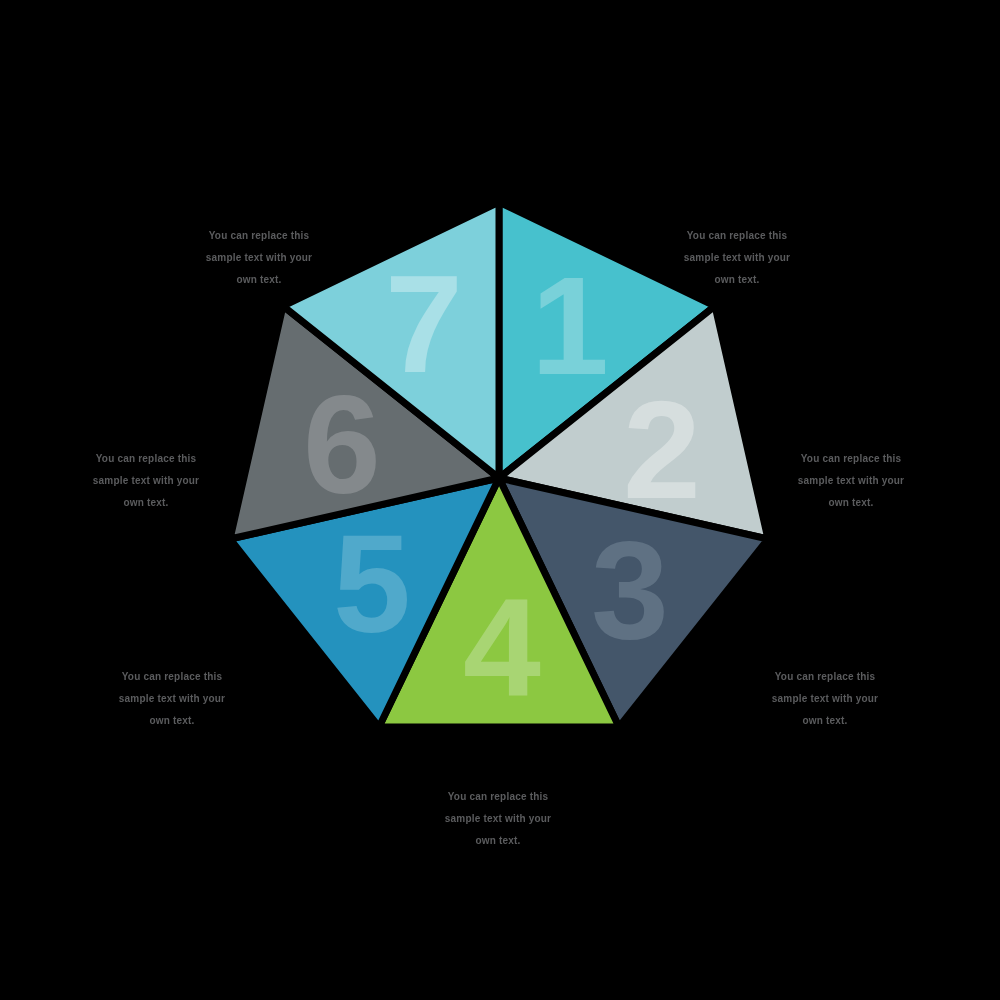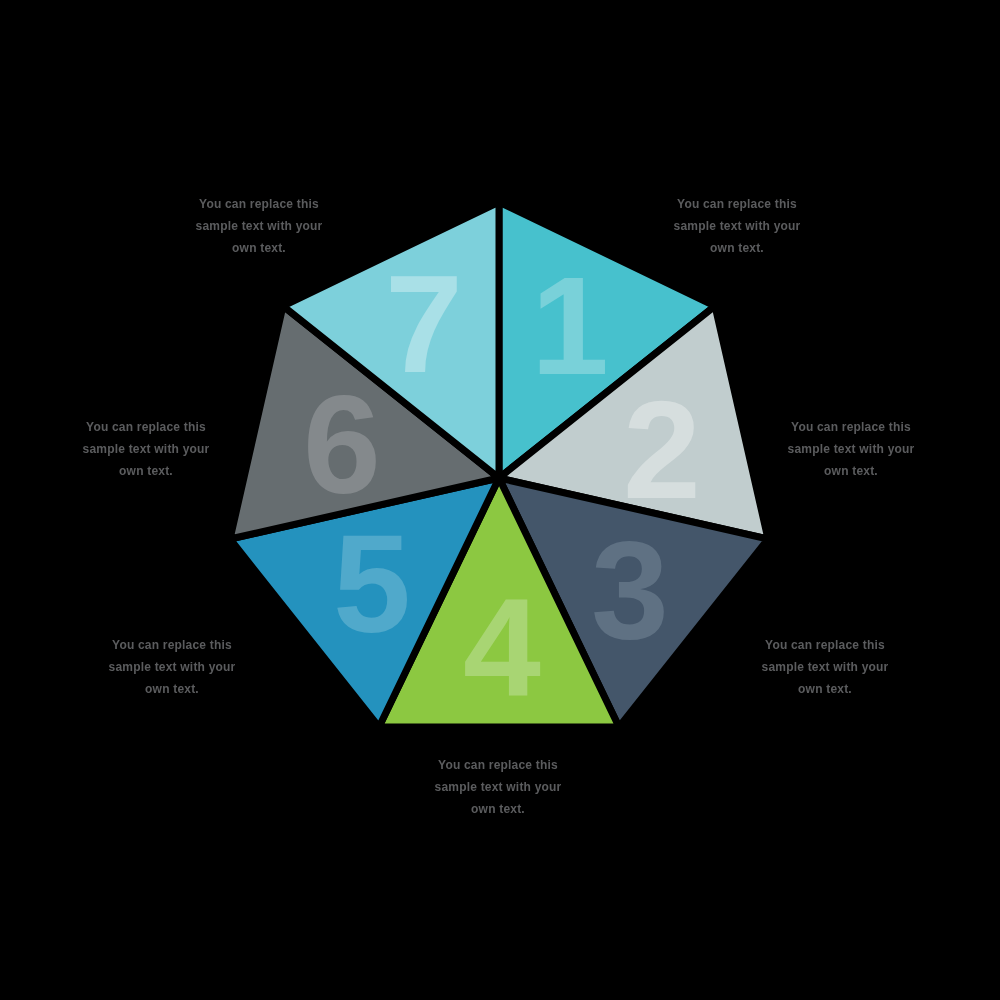--- a/index.html
+++ b/index.html
@@ -19,25 +19,26 @@
   }
   svg.diagram {
     position: absolute;
     left: 0;
     top: 0;
   }
   .caption {
     position: absolute;
     width: 220px;
     text-align: center;
-    font-size: 12px;
+    font-size: 10px;
     line-height: 22px;
     font-weight: 700;
     white-space: pre-line;
     letter-spacing: 0.2px;
+    margin-top: 32px;
   }
   .cap-1 { left: 627px; top: 193px; }
   .cap-2 { left: 741px; top: 416px; }
   .cap-3 { left: 715px; top: 634px; }
   .cap-4 { left: 388px; top: 754px; }
   .cap-5 { left:  62px; top: 634px; }
   .cap-6 { left:  36px; top: 416px; }
   .cap-7 { left: 149px; top: 193px; }
   .digit {
     font-family: "Liberation Sans", sans-serif;

